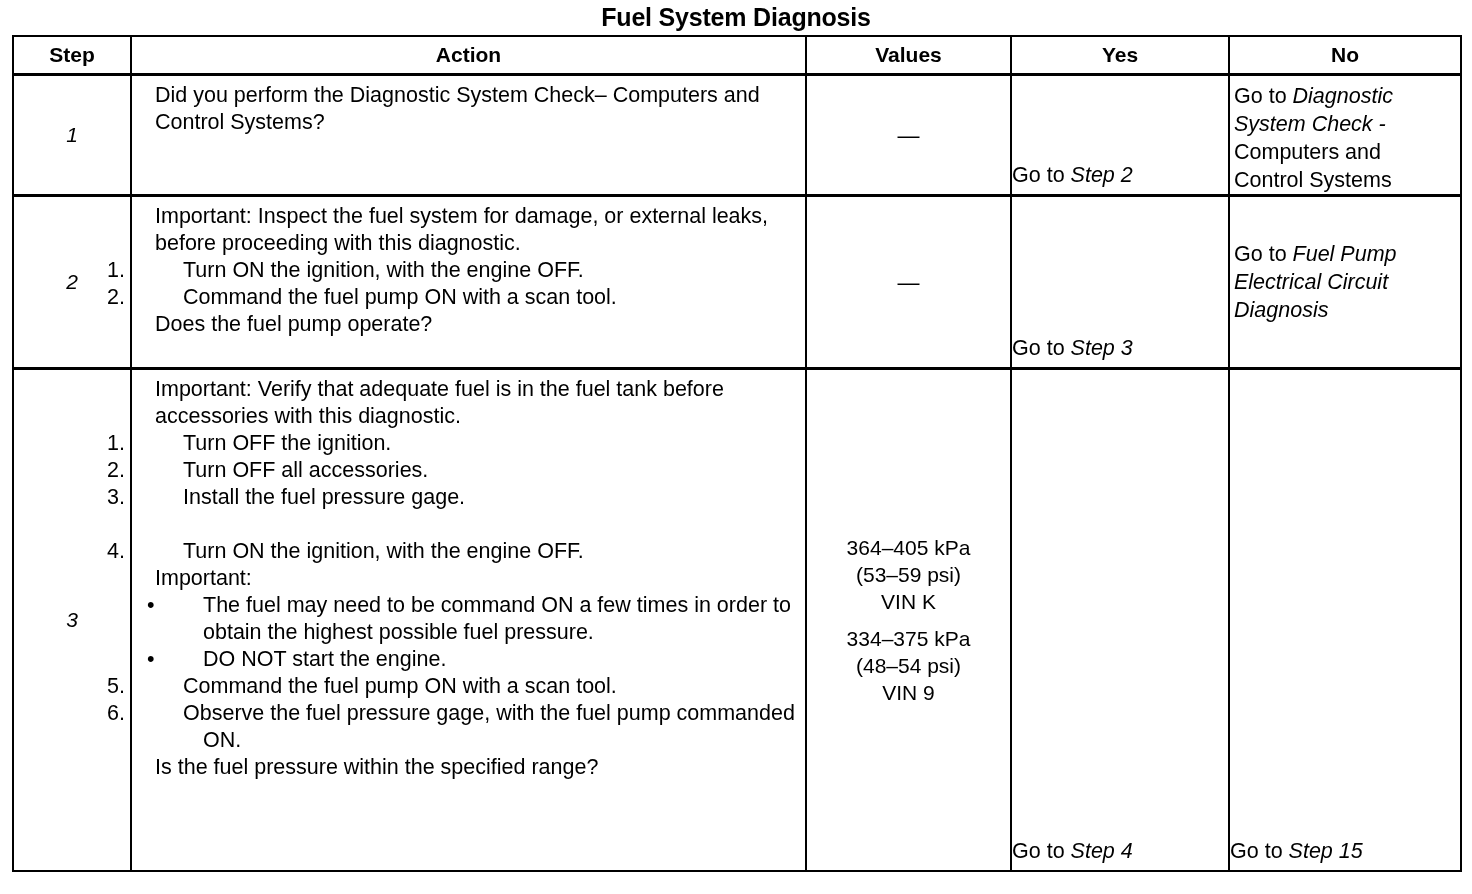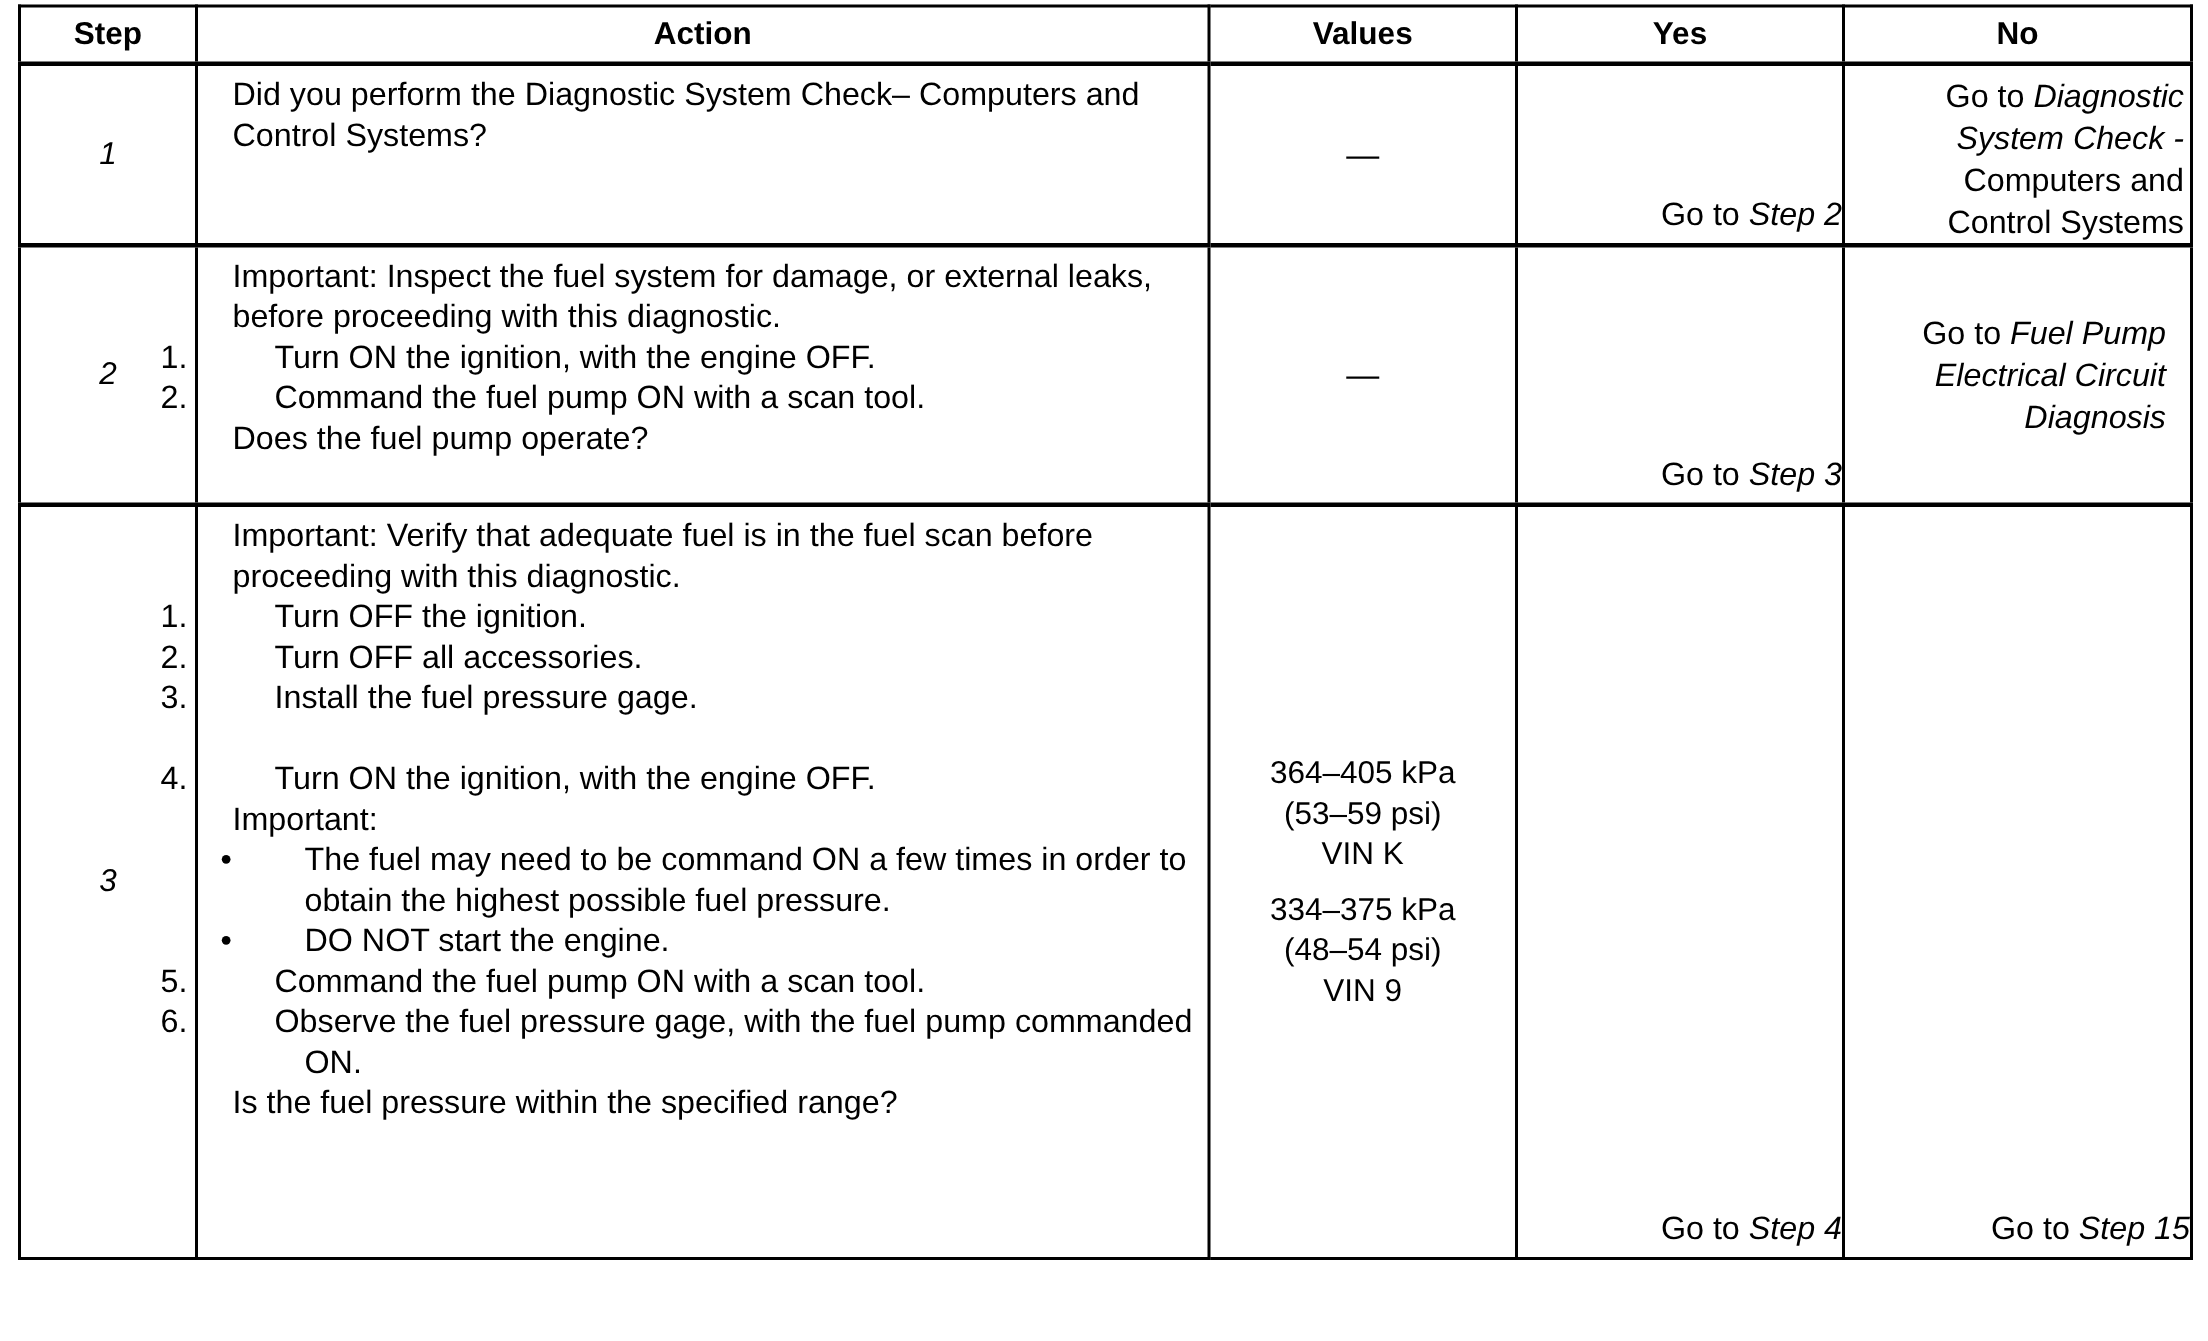--- a/index.html
+++ b/index.html
@@ -90,21 +90,21 @@
     position: absolute;
     left: 0; right: 0;
     top: 50%;
     transform: translateY(-50%);
   }
   .dash { font-size: 22px; }
   .val-group + .val-group { margin-top: 10px; }
 
   .br-cell {
     position: relative;
-    text-align: right;
+    text-align: left;
     font-size: 21.5px;
     line-height: 28px;
     height: 100%;
   }
   .br-bottom {
     position: absolute;
     left: 0; right: 0;
     bottom: 5px;
   }
   .br-middle {
@@ -135,20 +135,21 @@
   .bullet { display: inline-block; width: 28px; }
   .row1 td { height: 118px; }
   .row2 td { height: 170px; }
   .row3 td { height: 500px; }
 </style>
 </head>
 <body>
 
 <div class="page">
 
+  <div class="doc-title">Fuel System Diagnosis</div>
 
   <table class="diag">
     <colgroup>
       <col class="c-step">
         <col class="c-action">
         <col class="c-values">
         <col class="c-yes">
         <col class="c-no">
     </colgroup>
     <thead>
@@ -231,21 +232,21 @@
       </tr>
 
       <tr class="row3">
         <td>
           <div class="step-cell">
             <div class="step-num">3</div>
           </div>
         </td>
         <td>
           <div class="action-cell">
-            <p class="p-line"><b class="imp">Important:</b><span> Verify that adequate fuel is in the fuel scan before proceeding with this diagnostic.</span></p>
+            <p class="p-line"><b class="imp">Important:</b><span> Verify that adequate fuel is in the fuel tank before accessories with this diagnostic.</span></p>
             <p class="p-line hang"><span class="num">1.</span><span>Turn OFF the ignition.</span></p>
             <p class="p-line hang"><span class="num">2.</span><span>Turn OFF all accessories.</span></p>
             <p class="p-line hang"><span class="num">3.</span><span>Install the fuel pressure gage.</span></p>
             <div class="spacer-line"></div>
             <p class="p-line hang"><span class="num">4.</span><span>Turn ON the ignition, with the engine OFF.</span></p>
             <p class="p-line"><b class="imp">Important:</b></p>
             <p class="p-line hang-b"><span class="bullet">•</span><span>The fuel may need to be command ON a few times in order to obtain the highest possible fuel pressure.</span></p>
             <p class="p-line hang-b"><span class="bullet">•</span><span>DO NOT start the engine.</span></p>
             <p class="p-line hang"><span class="num">5.</span><span>Command the fuel pump ON with a scan tool.</span></p>
             <p class="p-line hang"><span class="num">6.</span><span>Observe the fuel pressure gage, with the fuel pump commanded ON.</span></p>

